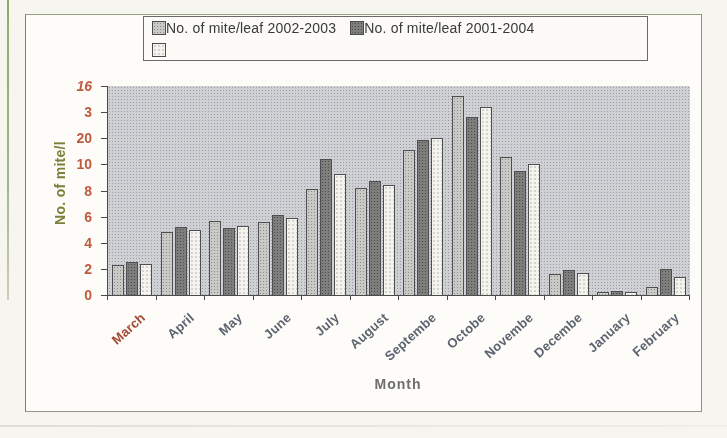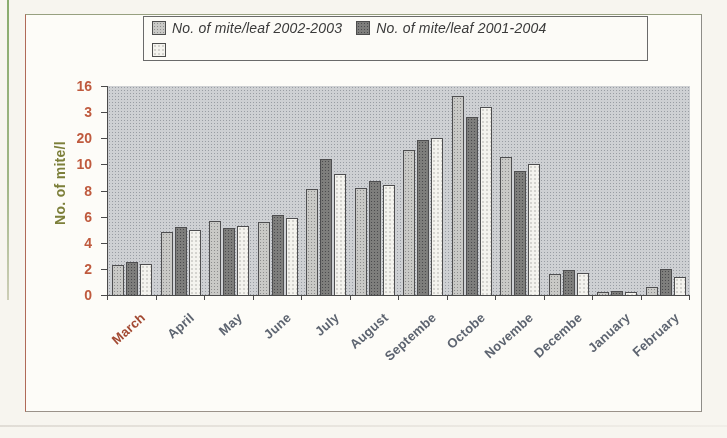--- a/index.html
+++ b/index.html
@@ -29,21 +29,21 @@
     border-bottom:1px solid #9a9289;
   }
   
   .legend{
     position:absolute;left:117px;top:1px;width:505px;height:45px;
     border:1px solid #6a6a6a;background:#fcfbf7;
     display:flex;flex-direction:column;justify-content:center;
     padding-left:8px;box-sizing:border-box;gap:2px;
   }
   .legend-row{display:flex;align-items:center;gap:14px;height:20px;}
-  .legend-item{display:flex;align-items:center;gap:6px;font-style:italic;}
+  .legend-item{display:flex;align-items:center;}
   .legend-label{font-size:14px;color:var(--c-legend,#3a3a3a);letter-spacing:.2px;}
   .swatch{width:12px;height:12px;border:1px solid #4d4d4d;flex:0 0 auto;}
   
   .fill-s0{background-color:var(--c-s0,#c9c9c6);
     background-image:radial-gradient(circle, rgba(70,70,72,.45) .8px, transparent 1px);
     background-size:3px 3px;}
   .fill-s1{background-color:var(--c-s1,#7e7e7c);
     background-image:radial-gradient(circle, rgba(25,25,30,.5) .9px, transparent 1px);
     background-size:3px 3px;}
   .fill-s2{background-color:var(--c-s2,#f4f3ee);
@@ -169,38 +169,39 @@
         <div class="bar fill-s2" title="No. of mite/leaf (Pooled ) — January: 0.25" style="height: 3px;"></div>
       </div>
       <div class="bar-group" style="left: 537.75px;">
         <div class="bar fill-s0" title="No. of mite/leaf 2002-2003 — February: 0.6" style="height: 8px;"></div>
         <div class="bar fill-s1" title="No. of mite/leaf 2003-2004 — February: 2" style="height: 26px;"></div>
         <div class="bar fill-s2" title="No. of mite/leaf (Pooled ) — February: 1.4" style="height: 18px;"></div>
       </div>
     </div>
   <div id="axes-layer"></div>
 
+  <div class="x-axis-title">Month</div>
 <div class="ytick" style="top: 280px;"></div>
     <div class="ytick-label" style="top: 272px;">0</div>
     <div class="ytick" style="top: 253.875px;"></div>
     <div class="ytick-label" style="top: 245.875px;">2</div>
     <div class="ytick" style="top: 227.75px;"></div>
     <div class="ytick-label" style="top: 219.75px;">4</div>
     <div class="ytick" style="top: 201.625px;"></div>
     <div class="ytick-label" style="top: 193.625px;">6</div>
     <div class="ytick" style="top: 175.5px;"></div>
     <div class="ytick-label" style="top: 167.5px;">8</div>
     <div class="ytick" style="top: 149.375px;"></div>
     <div class="ytick-label" style="top: 141.375px;">10</div>
     <div class="ytick" style="top: 123.25px;"></div>
     <div class="ytick-label" style="top: 115.25px;">20</div>
     <div class="ytick" style="top: 97.125px;"></div>
     <div class="ytick-label" style="top: 89.125px;">3</div>
     <div class="ytick" style="top: 71px;"></div>
-    <div class="ytick-label" style="top: 63px;">16</div>
+    <div class="ytick-label" style="top: 63px; font-style: italic;">16</div>
     <div class="xtick" style="left: 81px;"></div>
     <div class="xtick" style="left: 129.5px;"></div>
     <div class="xtick" style="left: 178px;"></div>
     <div class="xtick" style="left: 226.5px;"></div>
     <div class="xtick" style="left: 275px;"></div>
     <div class="xtick" style="left: 323.5px;"></div>
     <div class="xtick" style="left: 372px;"></div>
     <div class="xtick" style="left: 420.5px;"></div>
     <div class="xtick" style="left: 469px;"></div>
     <div class="xtick" style="left: 517.5px;"></div>

